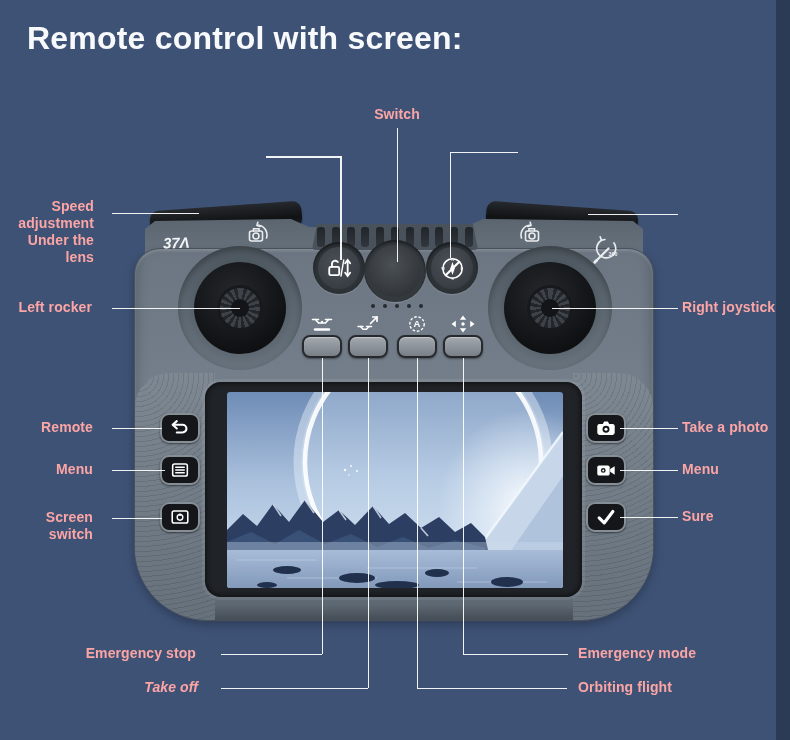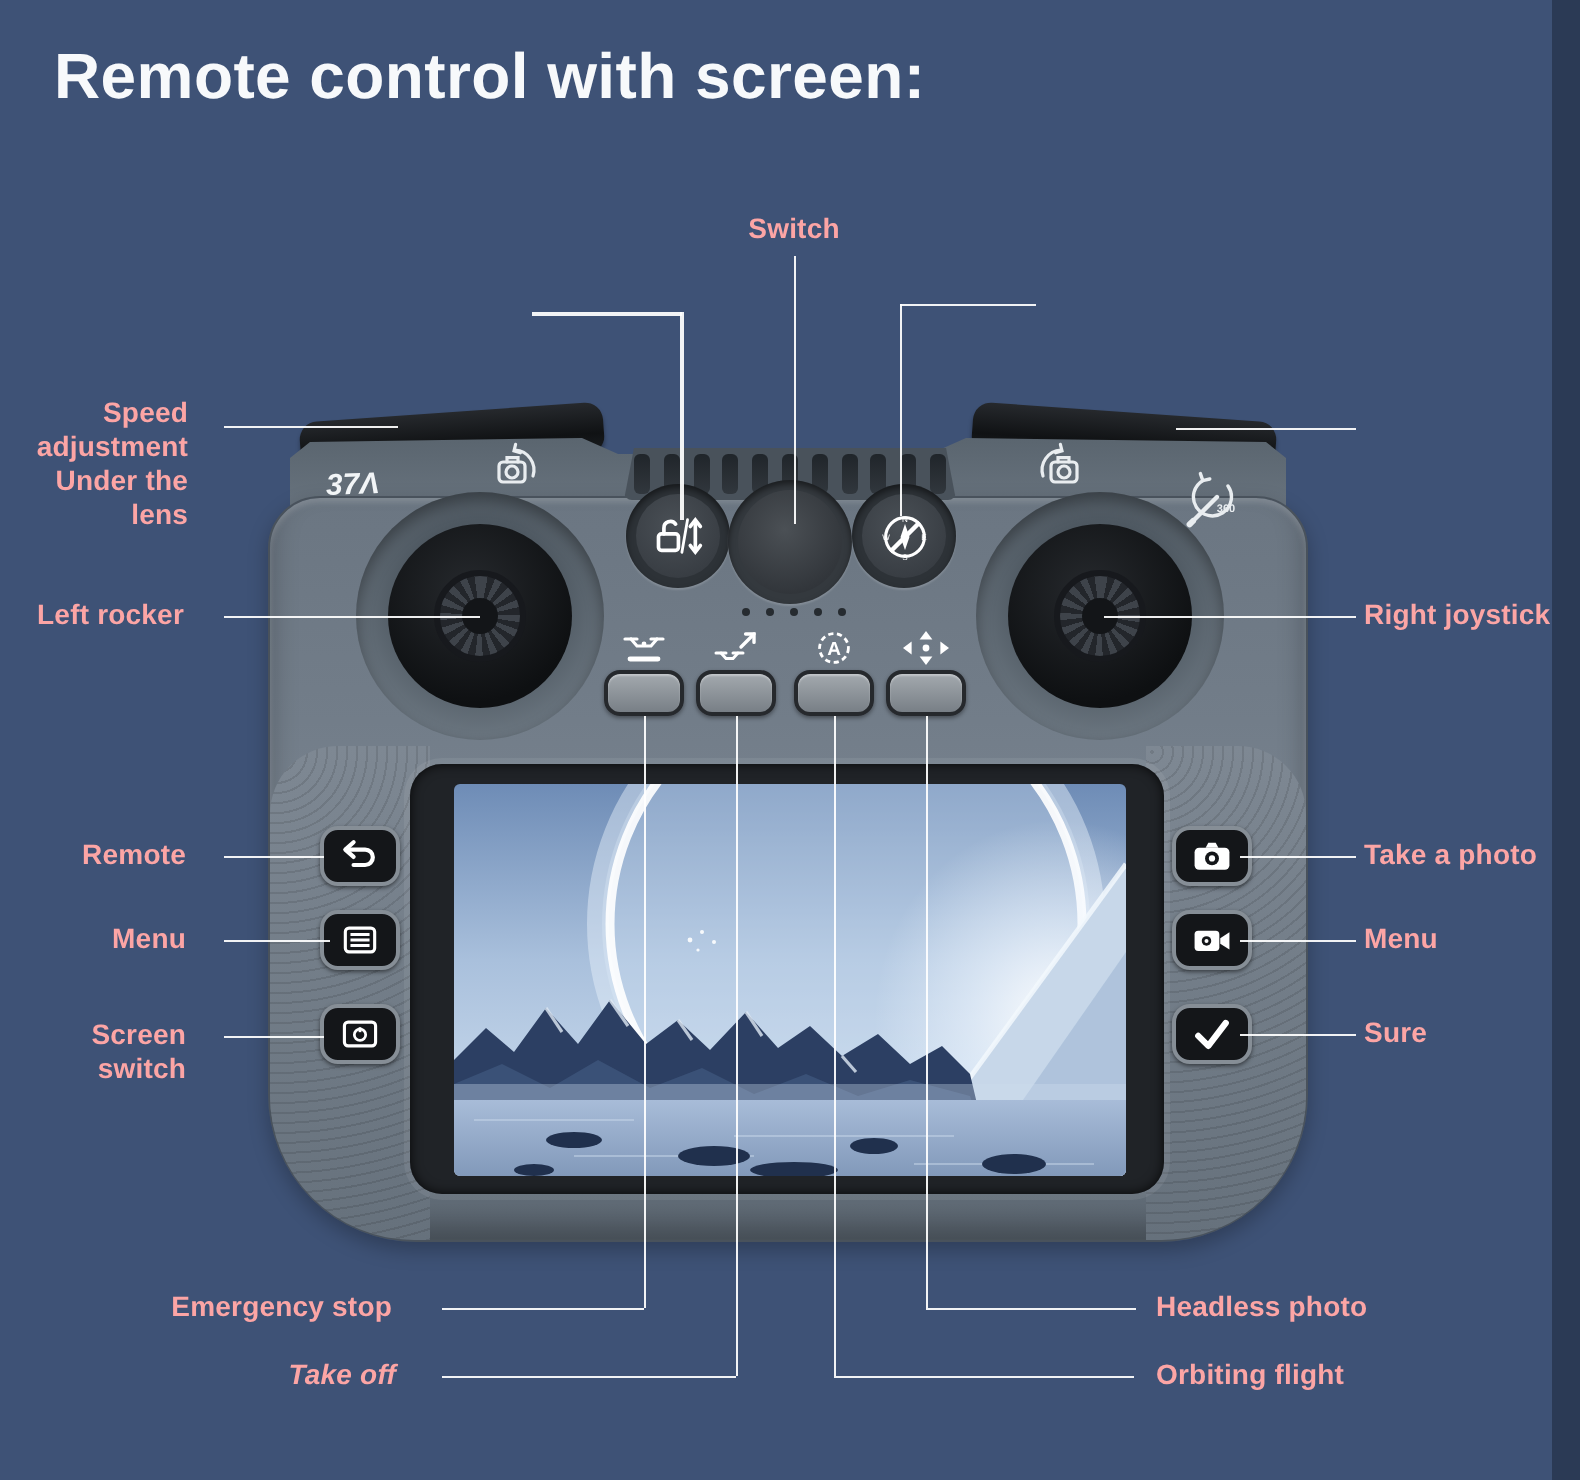--- a/index.html
+++ b/index.html
@@ -345,16 +345,16 @@
   <div class="lbl r" style="right:684px;top:299px;">Left rocker</div>
   <div class="lbl" style="left:682px;top:299px;">Right joystick</div>
   <div class="lbl r" style="right:683px;top:419px;">Remote</div>
   <div class="lbl r" style="right:683px;top:461px;">Menu</div>
   <div class="lbl r" style="right:683px;top:509px;">Screen switch</div>
   <div class="lbl" style="left:682px;top:419px;">Take a photo</div>
   <div class="lbl" style="left:682px;top:461px;">Menu</div>
   <div class="lbl" style="left:682px;top:508px;">Sure</div>
   <div class="lbl r" style="right:580px;top:645px;">Emergency stop</div>
   <div class="lbl r" style="right:578px;top:679px;font-style:italic;">Take off</div>
-  <div class="lbl" style="left:578px;top:645px;">Headless photo</div>
+  <div class="lbl" style="left:578px;top:645px;">Emergency mode</div>
   <div class="lbl" style="left:578px;top:679px;">Orbiting flight</div>
 
 </div>
 
 </body></html>

